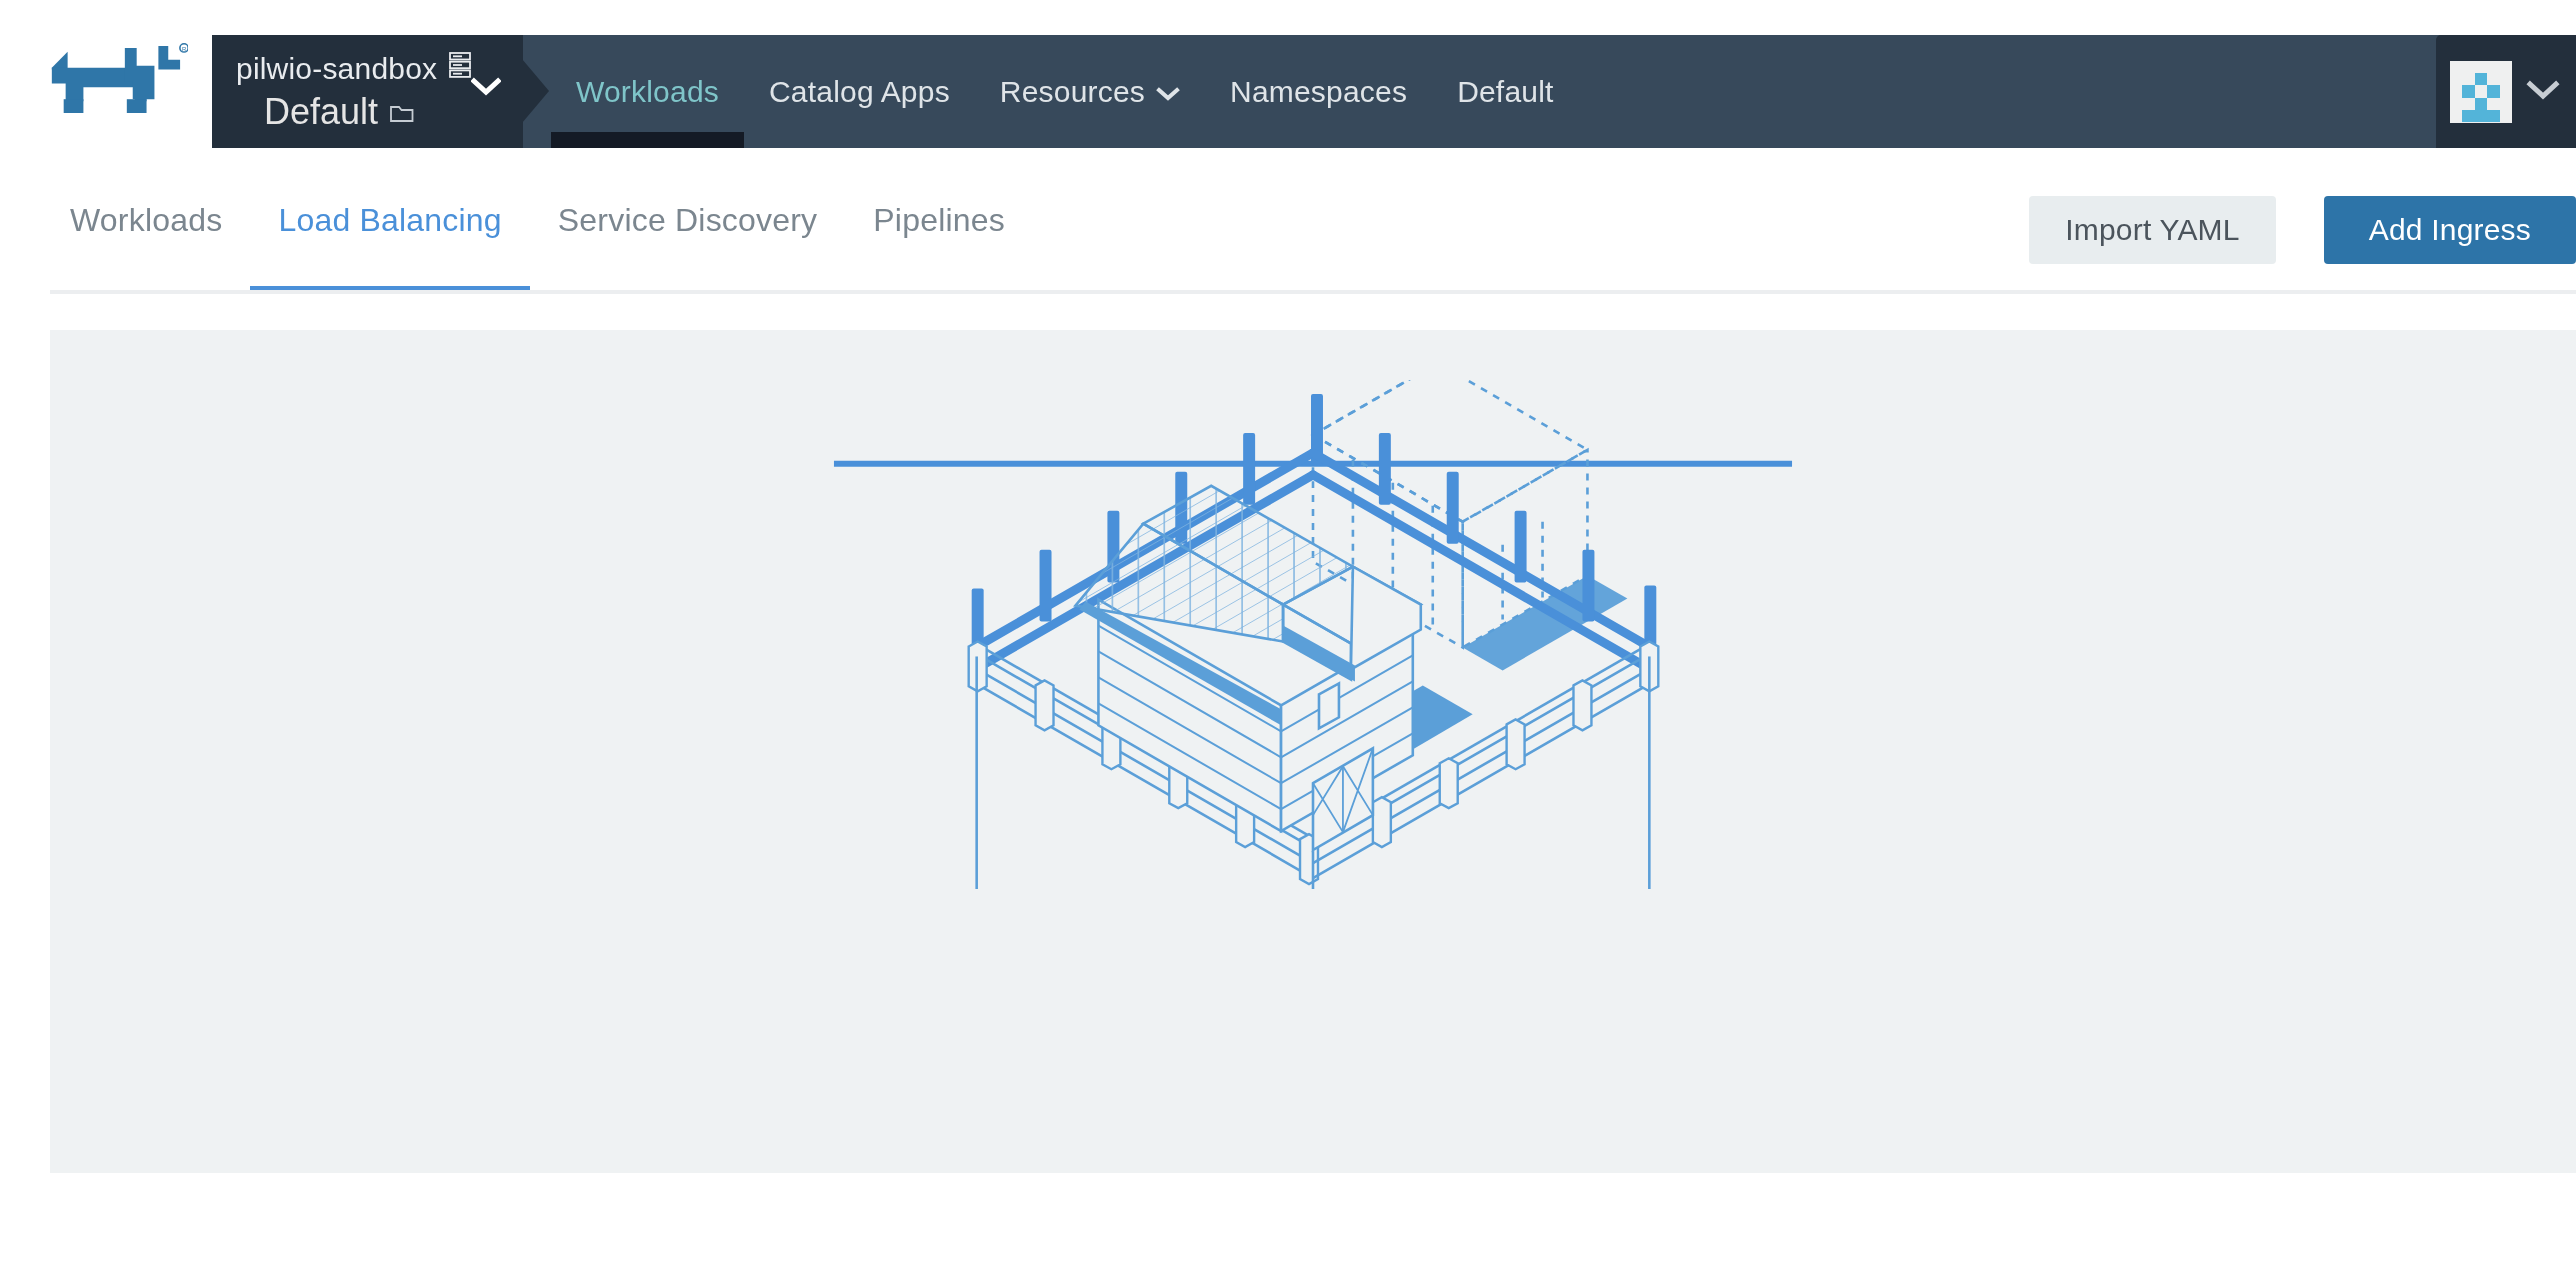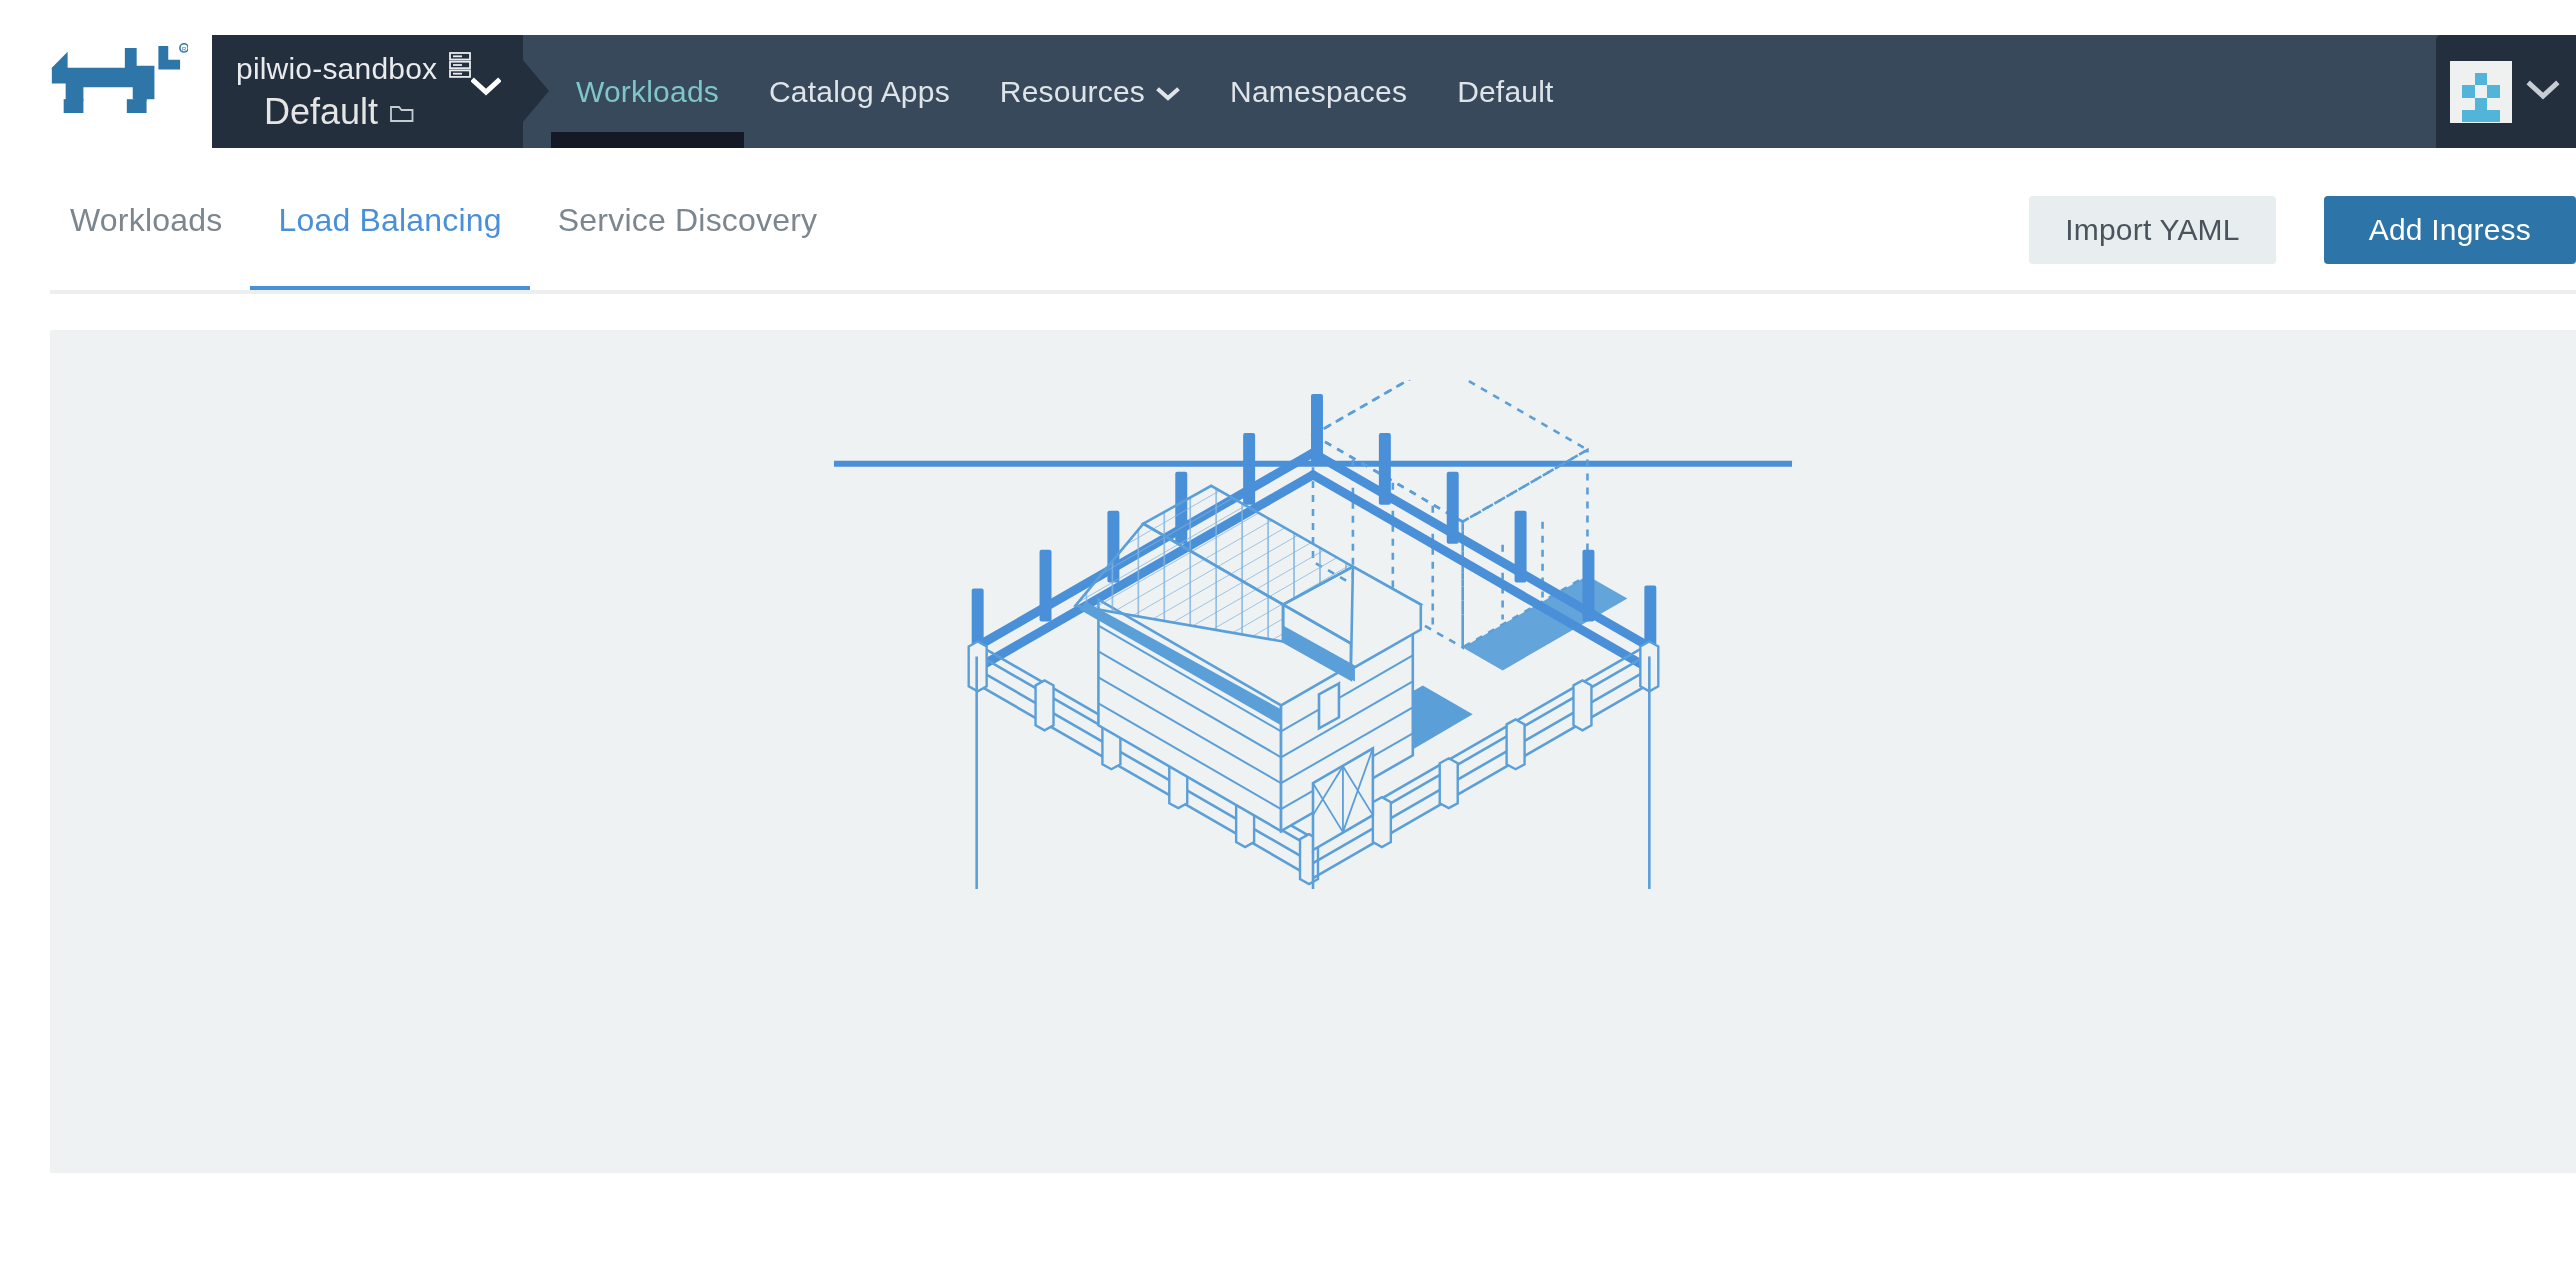--- a/index.html
+++ b/index.html
@@ -268,20 +268,23 @@
   <div class="tabs">
     <div class="tab">
       <span>Workloads</span>
     </div>
     <div class="tab active">
       <span>Load Balancing</span>
     </div>
     <div class="tab">
       <span>Service Discovery</span>
     </div>
+    <div class="tab">
+      <span>Pipelines</span>
+    </div>
   </div>
 
   <div class="tab-actions">
     <button class="btn btn-secondary">Import YAML</button>
     <button class="btn btn-primary">Add Ingress</button>
   </div>
 
   <div class="tabrow-underline"></div>
 </div>
 

